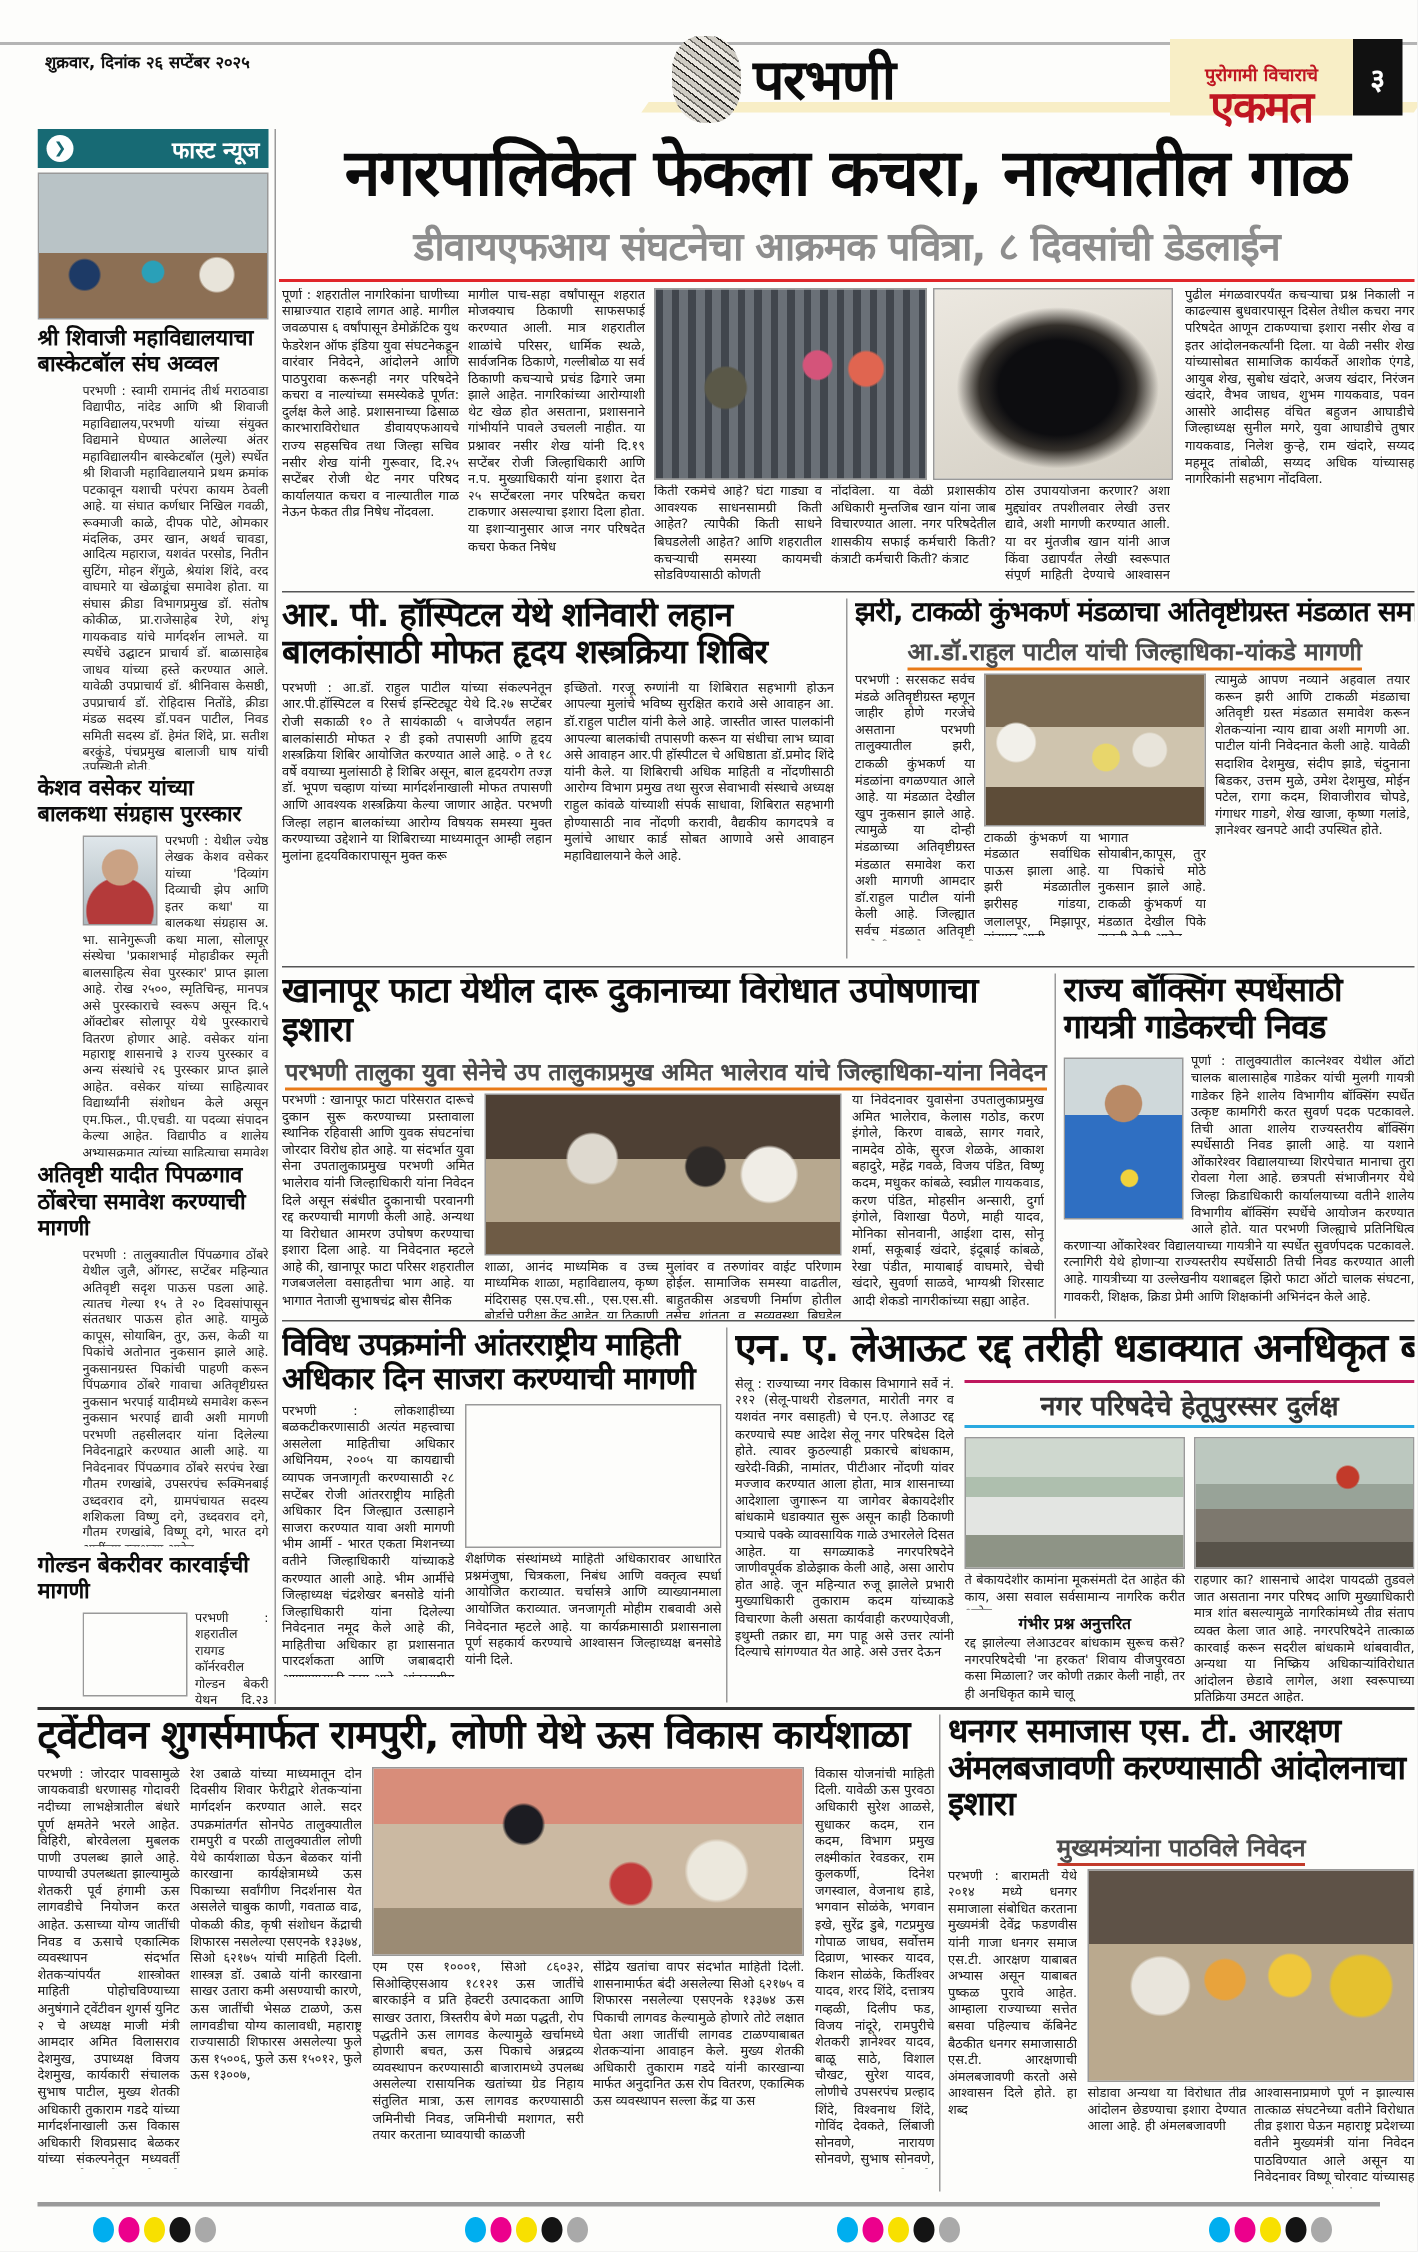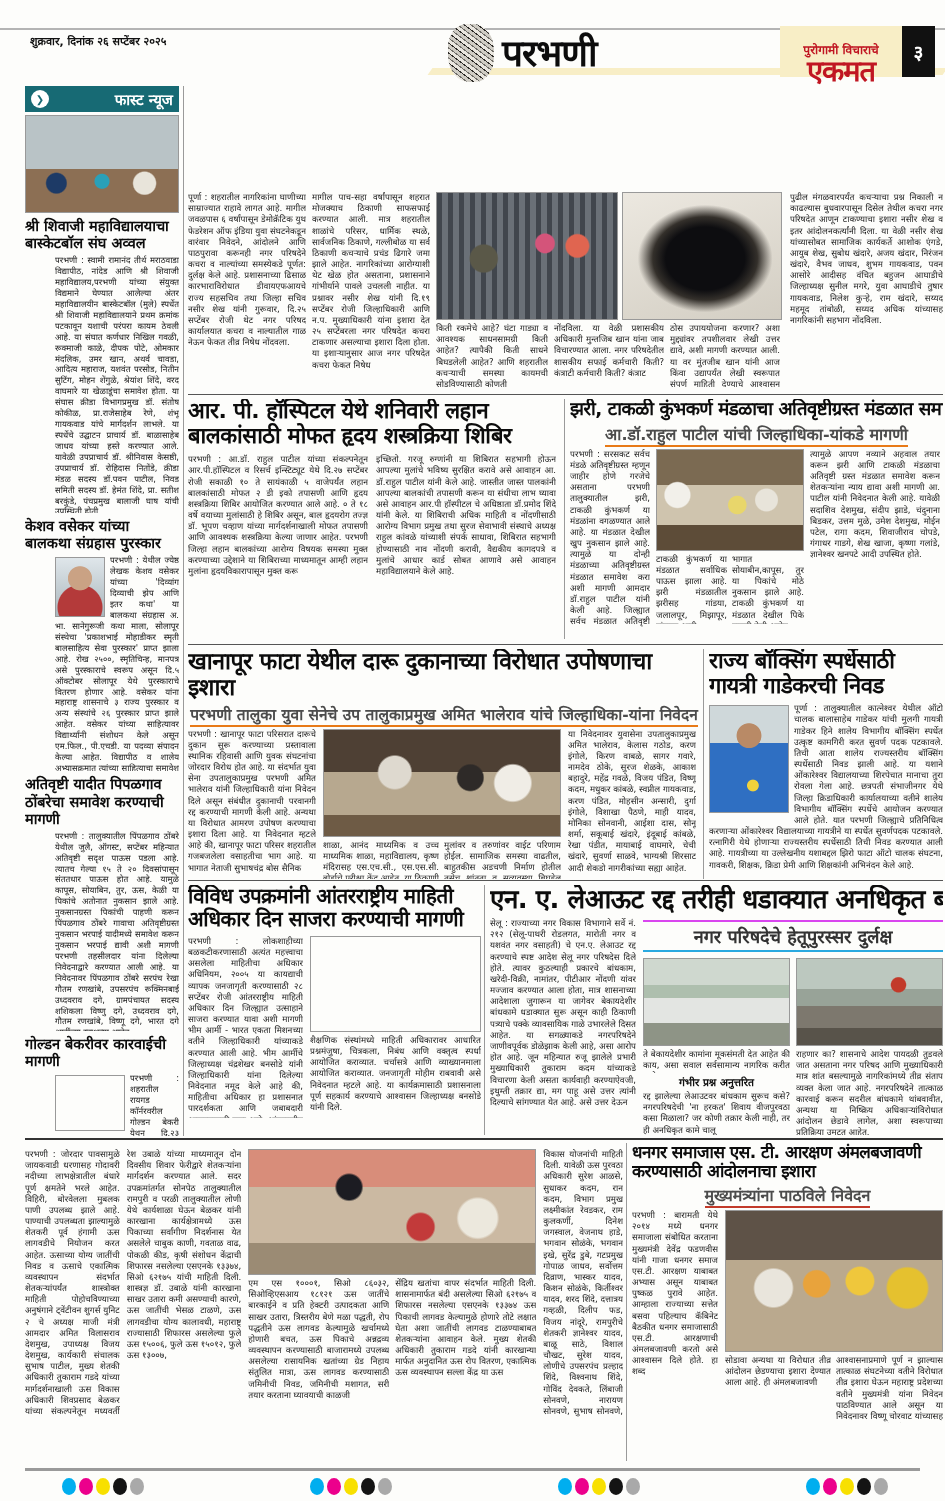--- a/index.html
+++ b/index.html
@@ -94,21 +94,21 @@
       radial-gradient(circle at 60% 62%,#c23a3a 0 7%,transparent 8%),
       radial-gradient(circle at 80% 55%,#ece8dd 0 8%,transparent 9%),
       linear-gradient(180deg,#d88d7a 0 30%,#cbb9a2 30% 75%,#9b8b74 75%);}
   .ph-dhangar{background:
       radial-gradient(circle at 22% 55%,#e9e5dc 0 10%,transparent 11%),
       radial-gradient(circle at 42% 52%,#e8a33c 0 9%,transparent 10%),
       radial-gradient(circle at 62% 50%,#efc73c 0 9%,transparent 10%),
       radial-gradient(circle at 84% 55%,#e5c12f 0 10%,transparent 11%),
       linear-gradient(180deg,#5e5247 0 35%,#baa98e 35%);}
   .crosshead{font-size:10.5px;font-weight:900;text-align:center;margin:2px 0;color:#101010;}
-  .boxedsub{border-top:2px solid #d946ef;border-bottom:2px solid #2aa9e0;font-size:18px;font-weight:900;color:#333;text-align:center;padding:2px 0;margin:2px 0 6px;}
+  .boxedsub{border-top:2px solid #be185d;border-bottom:2px solid #2aa9e0;font-size:18px;font-weight:900;color:#333;text-align:center;padding:2px 0;margin:2px 0 6px;}
   
   .dots{position:absolute;top:1478px;display:flex;gap:3px;}
   .dots i{width:14px;height:17px;border-radius:50%;display:block;}
   .d-c{background:#00aeef}.d-m{background:#ec008c}.d-y{background:#f8e000}.d-k{background:#141414}.d-g{background:#a9a9a9}
 </style>
 </head>
 <body>
 
 <div id="page">
 
@@ -116,20 +116,25 @@
   <div class="dateline">शुक्रवार, दिनांक २६ सप्टेंबर २०२५</div>
   <div class="band-thin"></div>
   <div class="collage"></div>
   <div class="edition">परभणी</div>
   <div class="brandbox">
     <div class="tagline">पुरोगामी विचाराचे</div>
     <div class="brand">एकमत</div>
   </div>
   <div class="pagebox">३</div>
 
+  <div class="lead-head">
+    <h1>नगरपालिकेत फेकला कचरा, नाल्यातील गाळ</h1>
+    <h2>डीवायएफआय संघटनेचा आक्रमक पवित्रा, ८ दिवसांची डेडलाईन</h2>
+    <div class="lead-rule"></div>
+  </div>
 
   <div id="sidebar">
     <div class="fast-head">
       <span class="badge">❯</span>
       <span class="t">फास्ट न्यूज</span>
     </div>
     <div class="photo ph-team"></div>
     <div class="side-title">श्री शिवाजी महाविद्यालयाचा बास्केटबॉल संघ अव्वल</div>
     <div class="side-body" style="height:258px;overflow:hidden">परभणी : स्वामी रामानंद तीर्थ मराठवाडा विद्यापीठ, नांदेड आणि श्री शिवाजी महाविद्यालय,परभणी यांच्या संयुक्त विद्यमाने घेण्यात आलेल्या अंतर महाविद्यालयीन बास्केटबॉल (मुले) स्पर्धेत श्री शिवाजी महाविद्यालयाने प्रथम क्रमांक पटकावून यशाची परंपरा कायम ठेवली आहे. या संघात कर्णधार निखिल गवळी, रूक्माजी काळे, दीपक पोटे, ओमकार मंदलिक, उमर खान, अथर्व चावडा, आदित्य महाराज, यशवंत परसोड, नितीन सुटिंग, मोहन शेंगुळे, श्रेयांश शिंदे, वरद वाघमारे या खेळाडूंचा समावेश होता. या संघास क्रीडा विभागप्रमुख डॉ. संतोष कोकीळ, प्रा.राजेसाहेब रेणे, शंभू गायकवाड यांचे मार्गदर्शन लाभले. या स्पर्धेचे उद्घाटन प्राचार्य डॉ. बाळासाहेब जाधव यांच्या हस्ते करण्यात आले. यावेळी उपप्राचार्य डॉ. श्रीनिवास केसष्ठी, उपप्राचार्य डॉ. रोहिदास नितोंडे, क्रीडा मंडळ सदस्य डॉ.पवन पाटील, निवड समिती सदस्य डॉ. हेमंत शिंदे, प्रा. सतीश बरकुंडे, पंचप्रमुख बालाजी घाष यांची उपस्थिती होती.</div>
     <div class="side-title">केशव वसेकर यांच्या बालकथा संग्रहास पुरस्कार</div>
@@ -251,37 +256,38 @@
           </div>
           <div class="col" style="width:147px;height:92px">राहणार का? शासनाचे आदेश पायदळी तुडवले जात असताना नगर परिषद आणि मुख्याधिकारी मात्र शांत बसल्यामुळे नागरिकांमध्ये तीव्र संताप व्यक्त केला जात आहे. नगरपरिषदेने तात्काळ कारवाई करून सदरील बांधकामे थांबवावीत, अन्यथा या निष्क्रिय अधिकाऱ्यांविरोधात आंदोलन छेडावे लागेल, अशा स्वरूपाच्या प्रतिक्रिया उमटत आहेत.</div>
         </div>
       </div>
     </div>
   </div>
 
   <div class="hrule" style="left:25px;top:1138px;width:918px;height:2px;background:#333"></div>
 
   <div style="position:absolute;left:25px;top:1143px;width:598px;height:320px;overflow:hidden">
+    <div class="atitle" style="font-size:26px">ट्वेंटीवन शुगर्समार्फत रामपुरी, लोणी येथे ऊस विकास कार्यशाळा</div>
     <div style="display:flex;gap:7px;margin-top:6px">
       <div class="col" style="width:95px;height:268px">परभणी : जोरदार पावसामुळे जायकवाडी धरणासह गोदावरी नदीच्या लाभक्षेत्रातील बंधारे पूर्ण क्षमतेने भरले आहेत. विहिरी, बोरवेलला मुबलक पाणी उपलब्ध झाले आहे. पाण्याची उपलब्धता झाल्यामुळे शेतकरी पूर्व हंगामी ऊस लागवडीचे नियोजन करत आहेत. ऊसाच्या योग्य जातींची निवड व ऊसाचे एकात्मिक व्यवस्थापन संदर्भात शेतकऱ्यांपर्यंत शास्त्रोक्त माहिती पोहोचविण्याच्या अनुषंगाने ट्वेंटीवन शुगर्स युनिट २ चे अध्यक्ष माजी मंत्री आमदार अमित विलासराव देशमुख, उपाध्यक्ष विजय देशमुख, कार्यकारी संचालक सुभाष पाटील, मुख्य शेतकी अधिकारी तुकाराम गडदे यांच्या मार्गदर्शनाखाली ऊस विकास अधिकारी शिवप्रसाद बेळकर यांच्या संकल्पनेतून मध्यवर्ती ऊस संशोधन केंद्र पाडेगावचे ऊस पैदासकार शास्त्रज्ञ डॉ. सु-</div>
       <div class="col" style="width:115px;height:268px">रेश उबाळे यांच्या माध्यमातून दोन दिवसीय शिवार फेरीद्वारे शेतकऱ्यांना मार्गदर्शन करण्यात आले. सदर उपक्रमांतर्गत सोनपेठ तालुक्यातील रामपुरी व परळी तालुक्यातील लोणी येथे कार्यशाळा घेऊन बेळकर यांनी कारखाना कार्यक्षेत्रामध्ये ऊस पिकाच्या सर्वांगीण निदर्शनास येत असलेले चाबुक काणी, गवताळ वाढ, पोकळी कीड, कृषी संशोधन केंद्राची शिफारस नसलेल्या एसएनके १३३७४, सिओ ६२१७५ यांची माहिती दिली. शास्त्रज्ञ डॉ. उबाळे यांनी कारखाना साखर उतारा कमी असण्याची कारणे, ऊस जातींची भेसळ टाळणे, ऊस लागवडीचा योग्य कालावधी, महाराष्ट्र राज्यासाठी शिफारस असलेल्या फुले ऊस १५००६, फुले ऊस १५०१२, फुले ऊस १३००७,</div>
       <div style="width:288px">
         <div class="photo ph-workshop" style="width:288px;height:126px"></div>
         <div style="display:flex;gap:6px;margin-top:3px">
           <div class="col" style="width:141px;height:134px">एम एस १०००१, सिओ ८६०३२, सिओव्हिएसआय १८१२१ ऊस जातींचे बारकाईने व प्रति हेक्टरी उत्पादकता आणि साखर उतारा, त्रिस्तरीय बेणे मळा पद्धती, रोप पद्धतीने ऊस लागवड केल्यामुळे खर्चामध्ये होणारी बचत, ऊस पिकाचे अन्नद्रव्य व्यवस्थापन करण्यासाठी बाजारामध्ये उपलब्ध असलेल्या रासायनिक खतांच्या ग्रेड निहाय संतुलित मात्रा, ऊस लागवड करण्यासाठी जमिनीची निवड, जमिनीची मशागत, सरी तयार करताना घ्यावयाची काळजी</div>
           <div class="col" style="width:141px;height:134px">सेंद्रिय खतांचा वापर संदर्भात माहिती दिली. शासनामार्फत बंदी असलेल्या सिओ ६२१७५ व शिफारस नसलेल्या एसएनके १३३७४ ऊस पिकाची लागवड केल्यामुळे होणारे तोटे लक्षात घेता अशा जातींची लागवड टाळण्याबाबत शेतकऱ्यांना आवाहन केले. मुख्य शेतकी अधिकारी तुकाराम गडदे यांनी कारखान्या मार्फत अनुदानित ऊस रोप वितरण, एकात्मिक ऊस व्यवस्थापन सल्ला केंद्र या ऊस</div>
         </div>
       </div>
       <div class="col" style="width:80px;height:268px">विकास योजनांची माहिती दिली. यावेळी ऊस पुरवठा अधिकारी सुरेश आळसे, सुधाकर कदम, रान कदम, विभाग प्रमुख लक्ष्मीकांत रेवडकर, राम कुलकर्णी, दिनेश जगस्वाल, वेजनाथ हाडे, भगवान सोळंके, भगवान इखे, सुरेंद्र डुबे, गटप्रमुख गोपाळ जाधव, सर्वोत्तम दिव्राण, भास्कर यादव, किशन सोळंके, किर्तीश्वर यादव, शरद शिंदे, दत्तात्रय गव्हळी, दिलीप फड, विजय नांदूरे, रामपुरीचे शेतकरी ज्ञानेश्वर यादव, बाळू साठे, विशाल चौखट, सुरेश यादव, लोणीचे उपसरपंच प्रल्हाद शिंदे, विश्वनाथ शिंदे, गोविंद देवकते, लिंबाजी सोनवणे, नारायण सोनवणे, सुभाष सोनवणे, रघुनाथ सोनवणे, विश्वनाथ सोनवणे, दत्ता ढोळकर, आत्माराम गुट्टे, गोविंद माने, हनुमंत यादव आदी शेतकरी मोठ्या संख्येने उपस्थित होते.</div>
     </div>
   </div>
   <div class="vrule" style="left:626px;top:1143px;height:318px"></div>
 
   <div style="position:absolute;left:632px;top:1143px;width:311px;height:320px;overflow:hidden">
-    <div class="atitle" style="font-size:17px">धनगर समाजास एस. टी. आरक्षण अंमलबजावणी करण्यासाठी आंदोलनाचा इशारा</div>
+    <div class="atitle" style="font-size:22px">धनगर समाजास एस. टी. आरक्षण अंमलबजावणी करण्यासाठी आंदोलनाचा इशारा</div>
     <div class="subhead" style="font-size:16px;margin:3px 0 4px"><u style="border-bottom-color:#c23a2a">मुख्यमंत्र्यांना पाठविले निवेदन</u></div>
     <div style="display:flex;gap:7px">
       <div class="col" style="width:86px;height:218px">परभणी : बारामती येथे २०१४ मध्ये धनगर समाजाला संबोधित करताना मुख्यमंत्री देवेंद्र फडणवीस यांनी गाजा धनगर समाज एस.टी. आरक्षण याबाबत अभ्यास असून याबाबत पुष्कळ पुरावे आहेत. आम्हाला राज्याच्या सत्तेत बसवा पहिल्याच कॅबिनेट बैठकीत धनगर समाजासाठी एस.टी. आरक्षणाची अंमलबजावणी करतो असे आश्वासन दिले होते. हा शब्द</div>
       <div style="width:218px">
         <div class="photo ph-dhangar" style="width:218px;height:142px"></div>
         <div style="display:flex;gap:5px;margin-top:3px">
           <div class="col" style="width:106px;height:68px">सोडावा अन्यथा या विरोधात तीव्र आंदोलन छेडण्याचा इशारा देण्यात आला आहे. ही अंमलबजावणी</div>
           <div class="col" style="width:107px;height:68px">आश्वासनाप्रमाणे पूर्ण न झाल्यास तात्काळ संघटनेच्या वतीने विरोधात तीव्र इशारा घेऊन महाराष्ट्र प्रदेशच्या वतीने मुख्यमंत्री यांना निवेदन पाठविण्यात आले असून या निवेदनावर विष्णू चोरवाट यांच्यासह धनगर समाज बांधवांच्या स्वाक्षऱ्या आहेत.</div>
         </div>
       </div>

